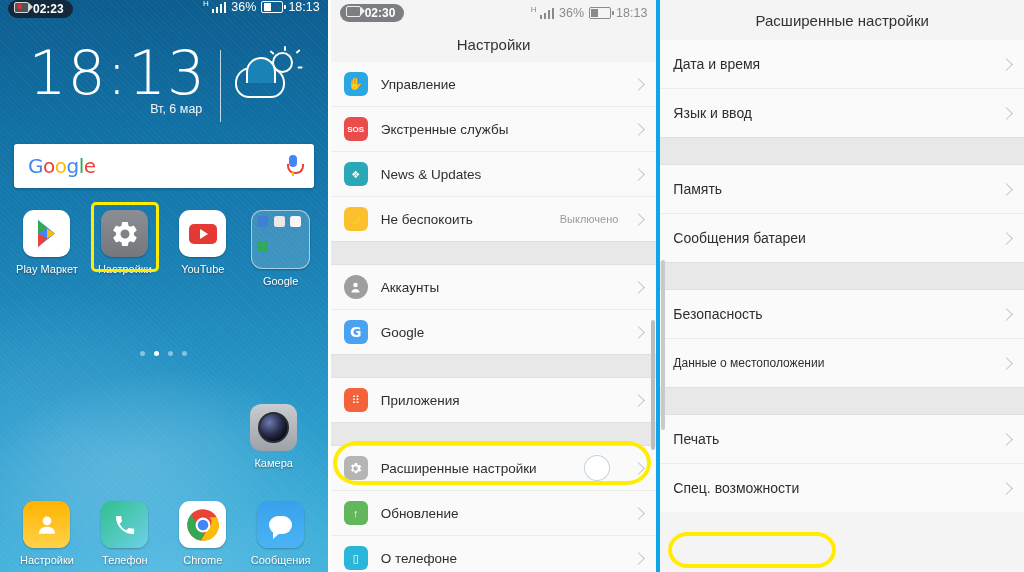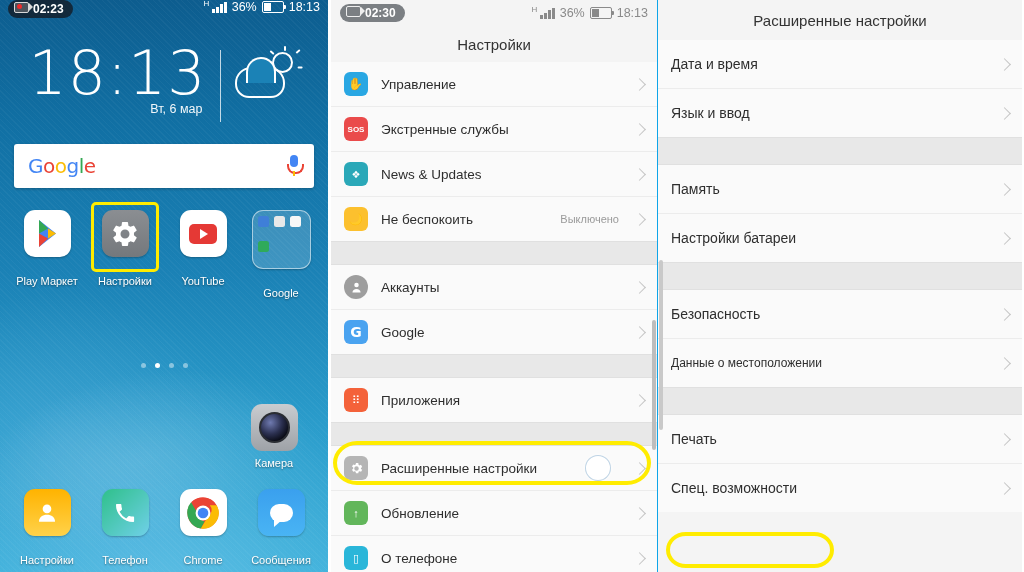--- a/index.html
+++ b/index.html
@@ -75,21 +75,21 @@
   .glogo .b{color:#4285F4}.glogo .r{color:#EA4335}.glogo .y{color:#FBBC05}.glogo .g{color:#34A853}
   .mic{width:13px;height:22px;position:relative;}
   .mic .cap{position:absolute;left:2.5px;top:0;width:8px;height:12px;border-radius:4px;background:#4285F4;}
   .mic .arc{position:absolute;left:0;top:9px;width:13px;height:8px;border:2px solid #EA4335;border-top:none;border-radius:0 0 8px 8px;}
   .mic .stem{position:absolute;left:5.5px;top:16px;width:2px;height:5px;background:#FBBC05;}
 
   .appgrid{position:relative;z-index:3;margin-top:22px;display:flex;justify-content:space-around;padding:0 8px;}
   .app{width:64px;text-align:center;position:relative;}
   .app .ic{width:47px;height:47px;border-radius:11px;margin:0 auto;position:relative;overflow:hidden;
     box-shadow:0 1px 2px rgba(0,0,0,.25);}
-  .app .lbl{margin-top:18px;font-size:11px;color:#fff;text-shadow:0 1px 2px rgba(0,0,0,.45);white-space:nowrap;}
+  .app .lbl{margin-top:6px;font-size:11px;color:#fff;text-shadow:0 1px 2px rgba(0,0,0,.45);white-space:nowrap;}
 
   .ic-play{background:#fff;}
   .ic-settings{background:linear-gradient(180deg,#8b8e92,#74787c);display:flex;align-items:center;justify-content:center;}
   .ic-yt{background:#fff;display:flex;align-items:center;justify-content:center;}
   .ic-yt .box{width:28px;height:20px;background:#e53935;border-radius:5px;display:flex;align-items:center;justify-content:center;}
   .ic-yt .box:after{content:"";border-left:8px solid #fff;border-top:5px solid transparent;border-bottom:5px solid transparent;margin-left:2px;}
   .ic-folder{background:rgba(255,255,255,.16);border:1px solid rgba(255,255,255,.55);border-radius:12px;
     display:grid;grid-template-columns:1fr 1fr 1fr;gap:2px;padding:5px;}
   .ic-folder span{width:11px;height:11px;border-radius:2.5px;display:block;}
 
@@ -104,21 +104,21 @@
   .camera-app .ic{width:47px;height:47px;border-radius:11px;margin:0 auto;
     background:linear-gradient(180deg,#c9ccd0,#9ea2a7);display:flex;align-items:center;justify-content:center;}
   .lens{width:27px;height:27px;border-radius:50%;background:radial-gradient(circle at 35% 32%,#6f7ab0 0%,#2b3050 45%,#0b0d18 75%);
     border:2.5px solid #2a2d33;}
   .dock{position:absolute;z-index:3;left:0;right:0;bottom:6px;display:flex;justify-content:space-around;padding:0 8px;}
   .bubble{width:23px;height:18px;background:#fff;border-radius:11px;position:relative;}
   .bubble:after{content:"";position:absolute;left:4px;bottom:-5px;border-top:7px solid #fff;border-right:8px solid transparent;}
 
   
   .panel{position:relative;background:#f4f4f4;height:572px;overflow:hidden;}
-  .panel.mid{width:326px;border-left:3px solid #ffffff;border-right:1px solid #0ea5e9;}
+  .panel.mid{width:326px;border-left:3px solid #ffffff;border-right:4px solid #0ea5e9;}
   .panel.right{width:364px;}
   .sb{height:26px;background:#f4f4f4;display:flex;align-items:center;justify-content:space-between;padding:0 9px;color:#8a8a8a;font-size:12.5px;}
   .sb .recpill{background:#7b7f83;}
   .sb .bars i{background:#8a8a8a;}
   .sb .batt{border-color:#8a8a8a;}
   .sb .batt:after{background:#8a8a8a;}
   .sb .batt i{background:#8a8a8a;}
   .sb .recpill .cam{border-color:#eee;background:#7b7f83;}
   .sb .recpill .cam:after{border-left-color:#eee;}
 
@@ -417,21 +417,21 @@
     </div>
 
     <div class="gap" style="height:26px"></div>
 
     <div class="list">
       <div class="row tall">
         <span class="rlabel" style="font-size:14px">Память</span>
         <span class="chev"></span>
       </div>
       <div class="row tall">
-        <span class="rlabel" style="font-size:14px">Настройки батареи</span>
+        <span class="rlabel" style="font-size:14px">Сообщения батареи</span>
         <span class="chev"></span>
       </div>
     </div>
 
     <div class="gap" style="height:26px"></div>
 
     <div class="list">
       <div class="row tall">
         <span class="rlabel" style="font-size:14px">Безопасность</span>
         <span class="chev"></span>

